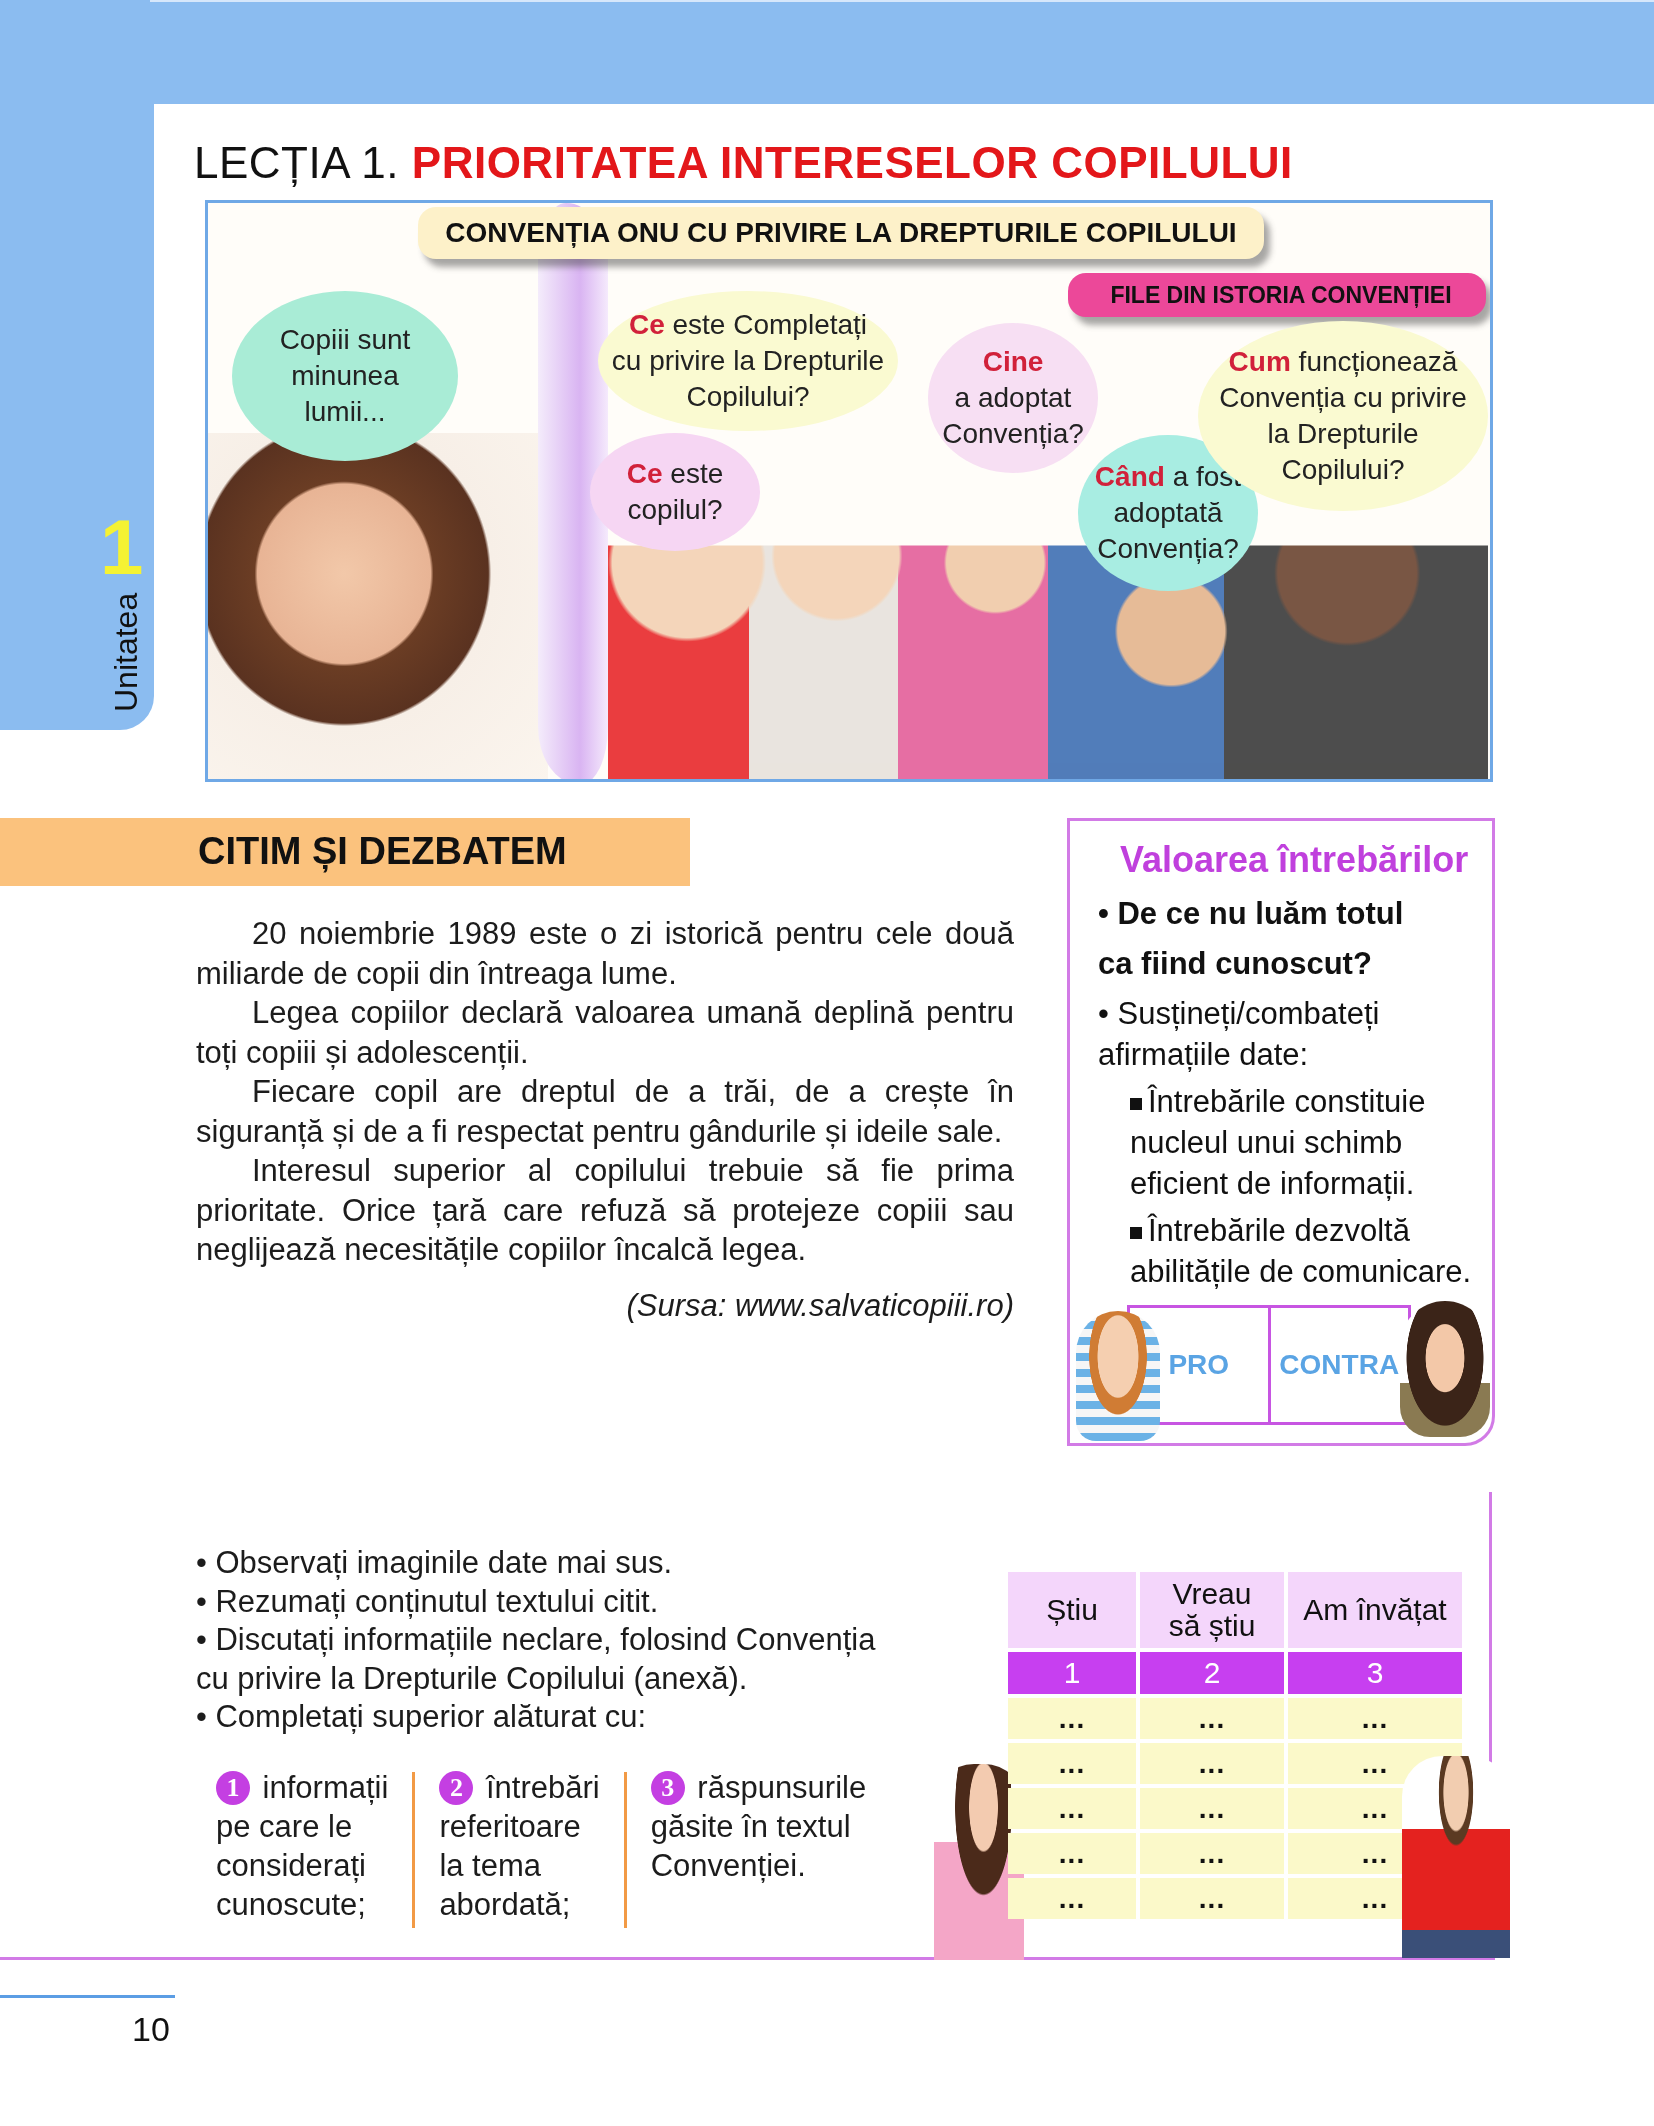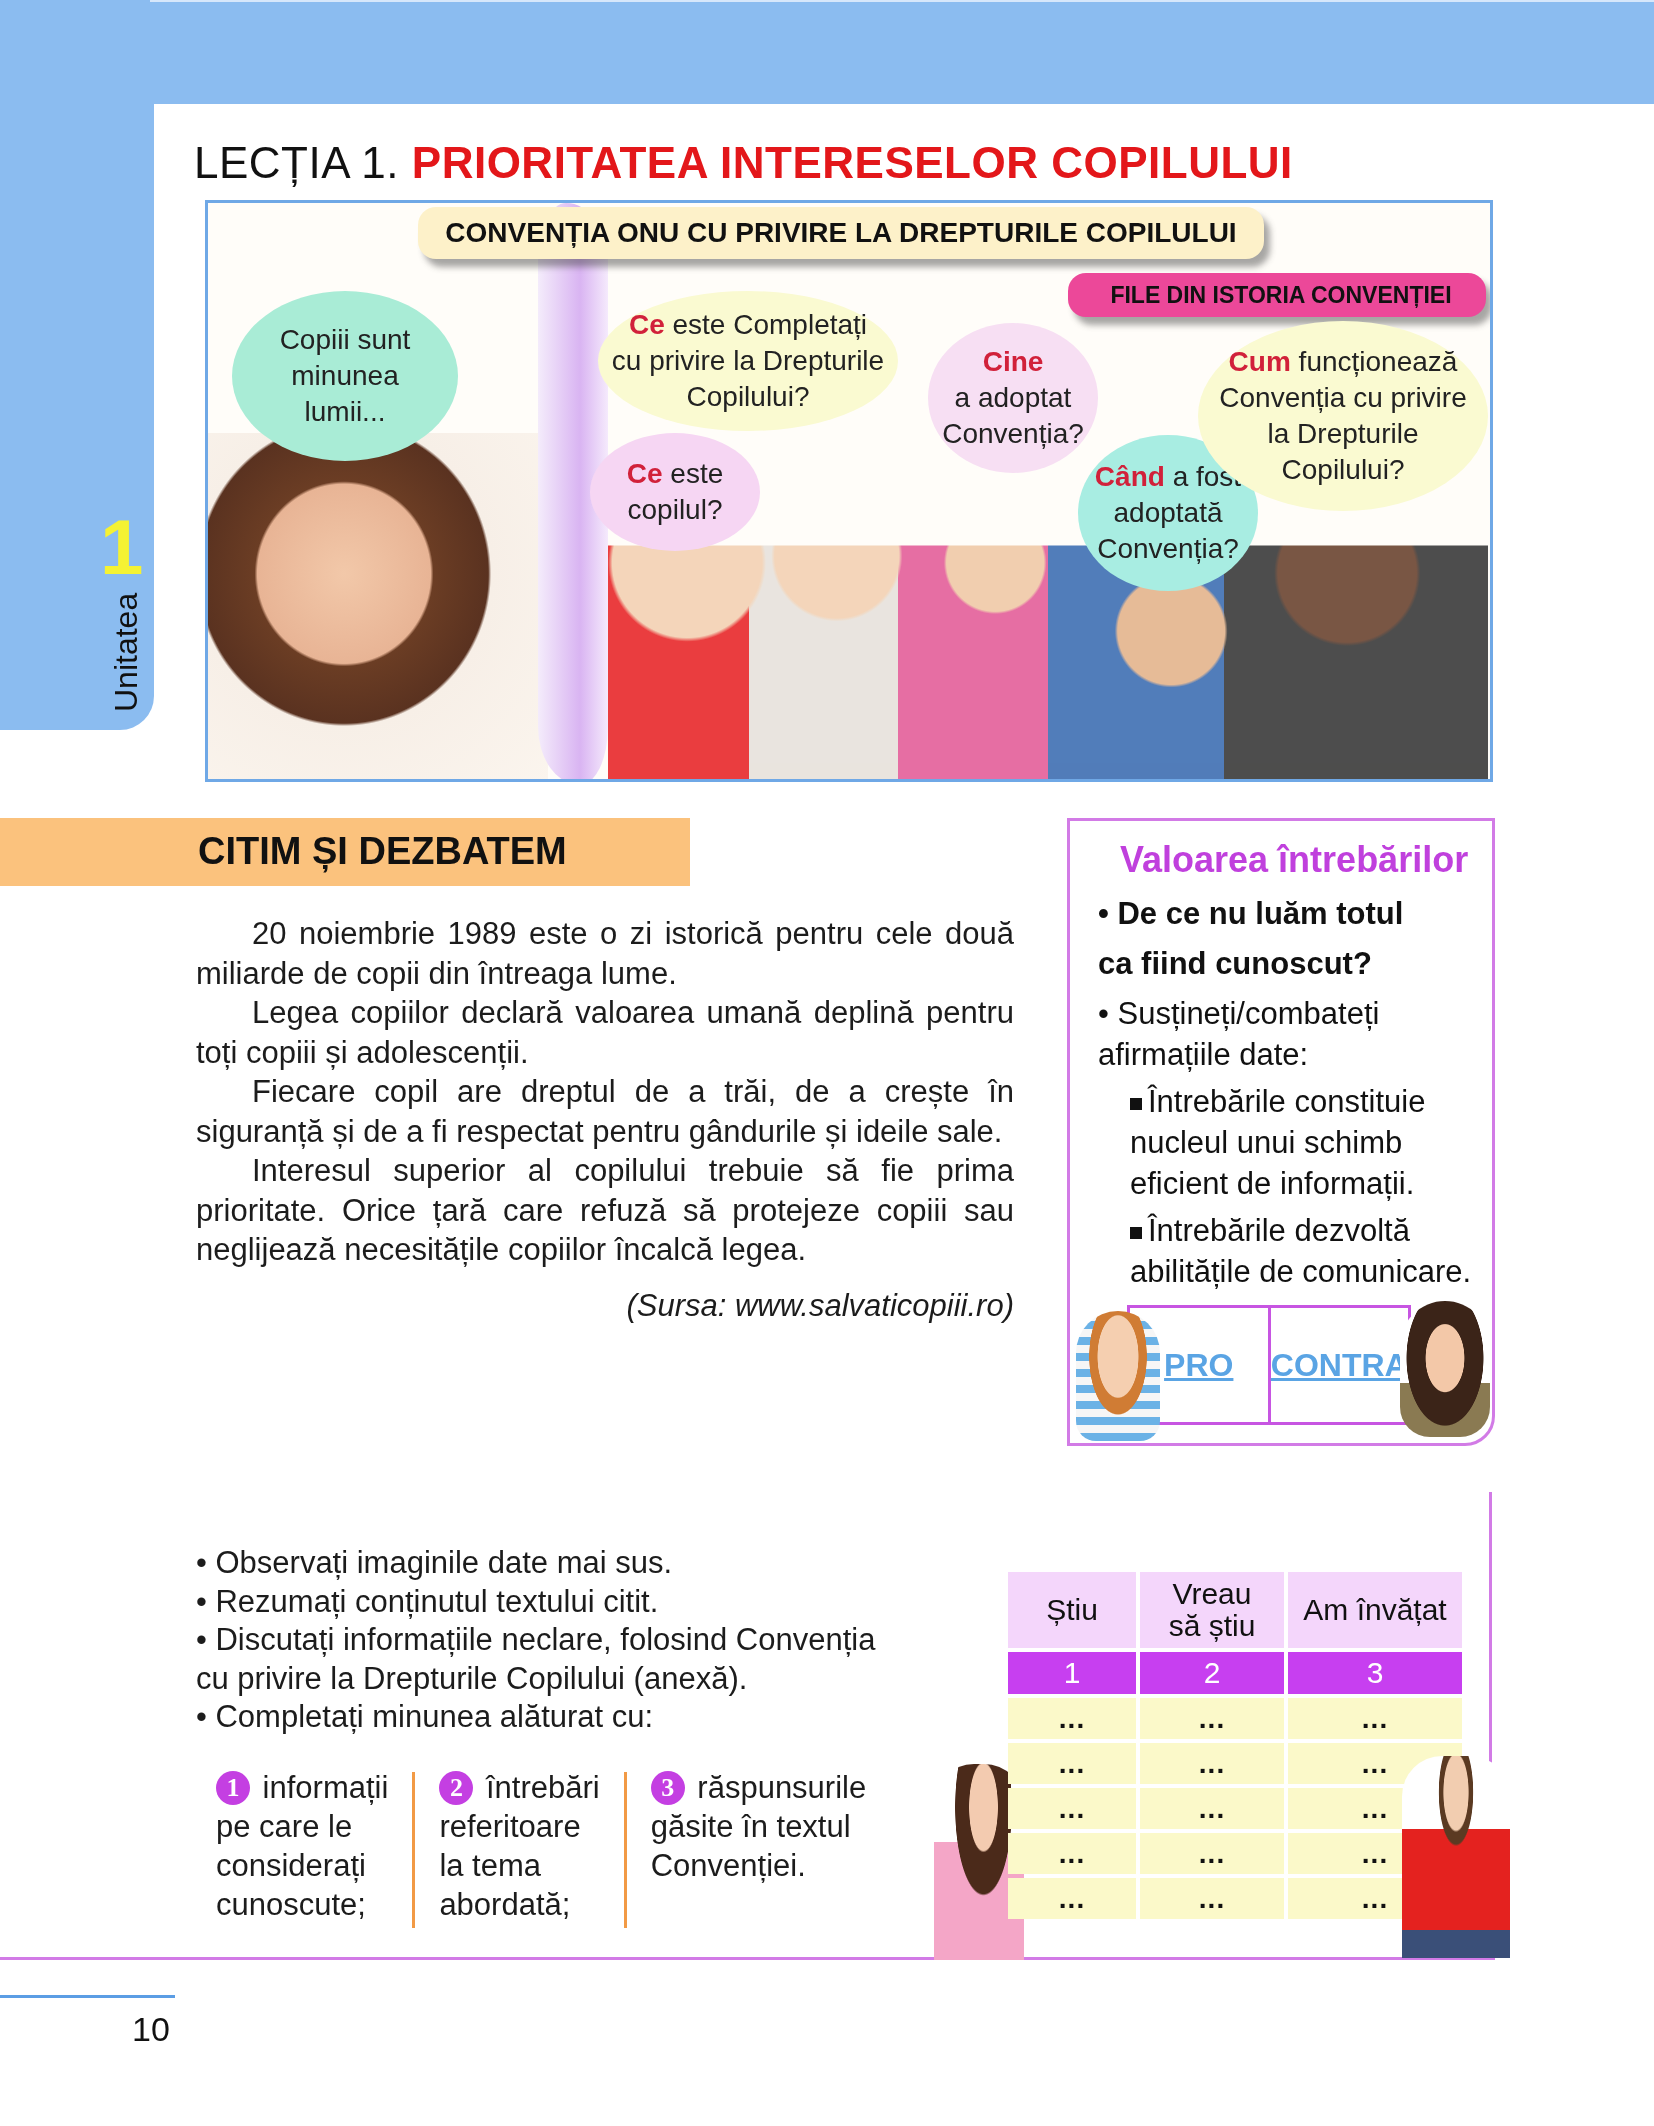--- a/index.html
+++ b/index.html
@@ -55,21 +55,21 @@
 
     
     .val-box { position: absolute; left: 1067px; top: 818px; width: 428px; height: 628px; border: 3px solid #d27be6; border-bottom-right-radius: 30px; background: #fff; }
     .val-title { position: absolute; left: 50px; top: 18px; font-size: 36px; font-weight: bold; color: #c040dd; white-space: nowrap; }
     .val-list { position: absolute; left: 28px; top: 68px; width: 390px; font-size: 31px; line-height: 41px; color: #111; }
     .val-list .bold { font-weight: bold; line-height: 50px; }
     .val-list .sub { padding-left: 32px; margin-top: 6px; }
     .val-list .sq { display: inline-block; width: 12px; height: 12px; background: #111; margin-right: 6px; vertical-align: middle; }
 
     .pro-contra { position: absolute; left: 57px; top: 484px; width: 284px; height: 120px; border: 3px solid #c755e2; display: flex; }
-    .pro-contra > div { flex: 1; display: flex; align-items: center; justify-content: center; font-size: 32px; font-weight: bold; color: #5aa4e4; text-decoration: underline; }
+    .pro-contra > div { flex: 1; display: flex; align-items: center; justify-content: center; font-size: 28px; font-weight: bold; color: #5aa4e4; }
     .pro-contra > div:first-child { border-right: 3px solid #c755e2; }
     .boy-face { position: absolute; left: 6px; top: 490px; width: 84px; height: 130px; border-radius: 42px 42px 20px 20px;
       background: radial-gradient(ellipse at 50% 35%, #f5cfb0 0 34%, #d07c34 35% 48%, transparent 49%), repeating-linear-gradient(0deg, #6bb2e6 0 8px, #f6f6f6 8px 16px); }
     .girl-face { position: absolute; left: 330px; top: 480px; width: 90px; height: 136px; border-radius: 45px 45px 30px 30px;
       background: radial-gradient(ellipse at 50% 42%, #f3c8a8 0 30%, #3b2418 31% 60%, transparent 61%), linear-gradient(#fff 60%, #8a7a52 60%); }
 
     
     .act-box { position: absolute; left: 0; top: 1462px; width: 1495px; height: 500px; }
     .act-header { position: absolute; left: 0; top: 0; width: 1495px; height: 66px; background: #e58ff8; border-top-right-radius: 30px; }
     .act-header span { position: absolute; left: 192px; top: 12px; font-size: 38px; font-weight: bold; color: #111; white-space: nowrap; }
@@ -184,21 +184,21 @@
 <div class="act-box">
   <div class="act-right-border"></div>
 </div>
 <div class="act-bottom-border"></div>
 <div class="act-corner"></div>
 
 <div class="act-list">
   <div>• Observați imaginile date mai sus.</div>
   <div>• Rezumați conținutul textului citit.</div>
   <div>• Discutați informațiile neclare, folosind Convenția cu privire la Drepturile Copilului (anexă).</div>
-  <div>• Completați minunea alăturat cu:</div>
+  <div>• Completați superior alăturat cu:</div>
 </div>
 
 <div class="steps">
   <div class="step">
     <div><span class="num">1</span><span> informații</span></div>
     <div>pe care le</div>
     <div>considerați</div>
     <div>cunoscute;</div>
   </div>
   <div class="step-sep"></div>

